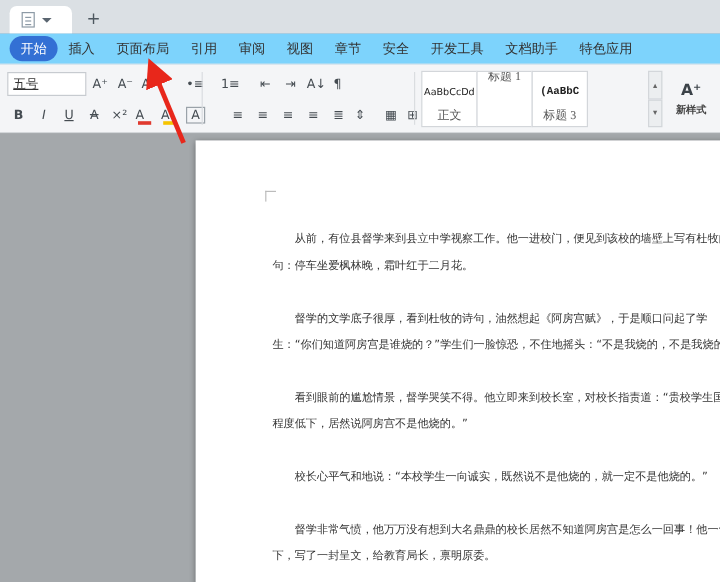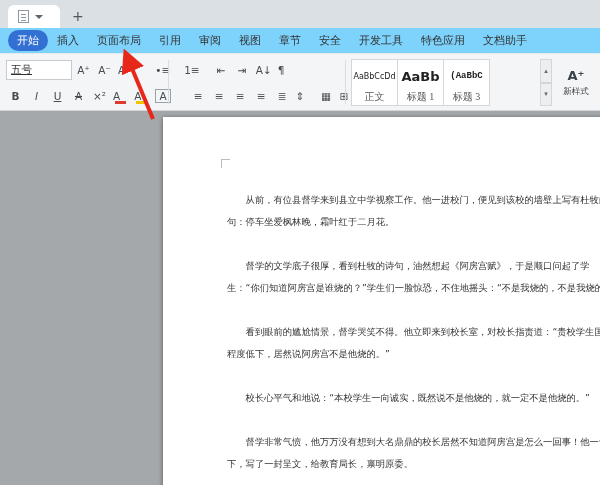--- a/index.html
+++ b/index.html
@@ -57,21 +57,21 @@
   .p-h2 { font-size:11px; font-weight:bold; } .p-h3 { font-size:9px; font-weight:bold;font-family:Liberation Mono, monospace; }
   .gname { font-size:10px; color:#555; line-height:10px;font-family:Liberation Serif, serif; }
   .gscroll { position:absolute; left:540px; top:5px; width:12px; height:47px;
     display:flex; flex-direction:column; }
   .gsbtn { flex:1; background:#eceef0; border:1px solid #d3d6da; font-size:7px; color:#666;
     display:flex; align-items:center; justify-content:center; }
   .newstyle { position:absolute; left:556px; top:5px; width:40px; height:47px;
     display:flex; flex-direction:column; align-items:center; justify-content:center; gap:3px;
     border-radius:3px; }
   .ns-icon { font-size:13px; color:#3b4票248; color:#3b4248; font-weight:bold; }
-  .ns-label { font-size:8.5px; color:#444; }
+  .ns-label { font-size:8.5px; color:#444;font-weight:bold; }
 
   
   .docarea { position:absolute; left:0; top:111px; width:600px; height:374px;
     background:#a4a8ab; overflow:hidden; }
   .page { position:absolute; left:163px; top:6px; width:516px; height:900px; background:#fff;
     box-shadow:0 1px 5px rgba(0,0,0,.45); padding:46px 60px 0 64px; }
   .crop { position:absolute; width:9px; height:9px; border-color:#bcbcbc; }
   .crop-tl { left:58px; top:42px; border-left:1px solid #bcbcbc; border-top:1px solid #bcbcbc; }
   .page-text { margin-top:26px; width:392px; }
   .doc-para { font-size:9.3px; line-height:22px; color:#333; text-indent:2em;
@@ -97,22 +97,22 @@
   <div class="menubar">
     <div class="menu-item active">开始</div>
     <div class="menu-item">插入</div>
     <div class="menu-item">页面布局</div>
     <div class="menu-item">引用</div>
     <div class="menu-item">审阅</div>
     <div class="menu-item">视图</div>
     <div class="menu-item">章节</div>
     <div class="menu-item">安全</div>
     <div class="menu-item">开发工具</div>
+    <div class="menu-item">文档助手</div>
     <div class="menu-item">特色应用</div>
-    <div class="menu-item">文档助手</div>
   </div>
 
   <div class="ribbon">
 
     <div class="rrow rrow1">
       <div class="combo">
         <span>五号</span>
         <span class="cdn"></span>
       </div>
       <div class="rbtn">A⁺</div>
@@ -177,21 +177,20 @@
 
     <div class="vsep" style="left:168px"></div>
     <div class="vsep" style="left:345px"></div>
 
     <div class="gallery">
       <div class="gitem">
         <div class="gprev p-body">AaBbCcDd</div>
         <div class="gname">正文</div>
       </div>
       <div class="gitem">
-        <div class="gprev p-h1">AaBb</div>
         <div class="gname">标题 1</div>
       </div>
       <div class="gitem">
         <div class="gprev p-h3">(AaBbC</div>
         <div class="gname">标题 3</div>
       </div>
     </div>
     <div class="gscroll">
       <div class="gsbtn">▴</div>
       <div class="gsbtn">▾</div>

